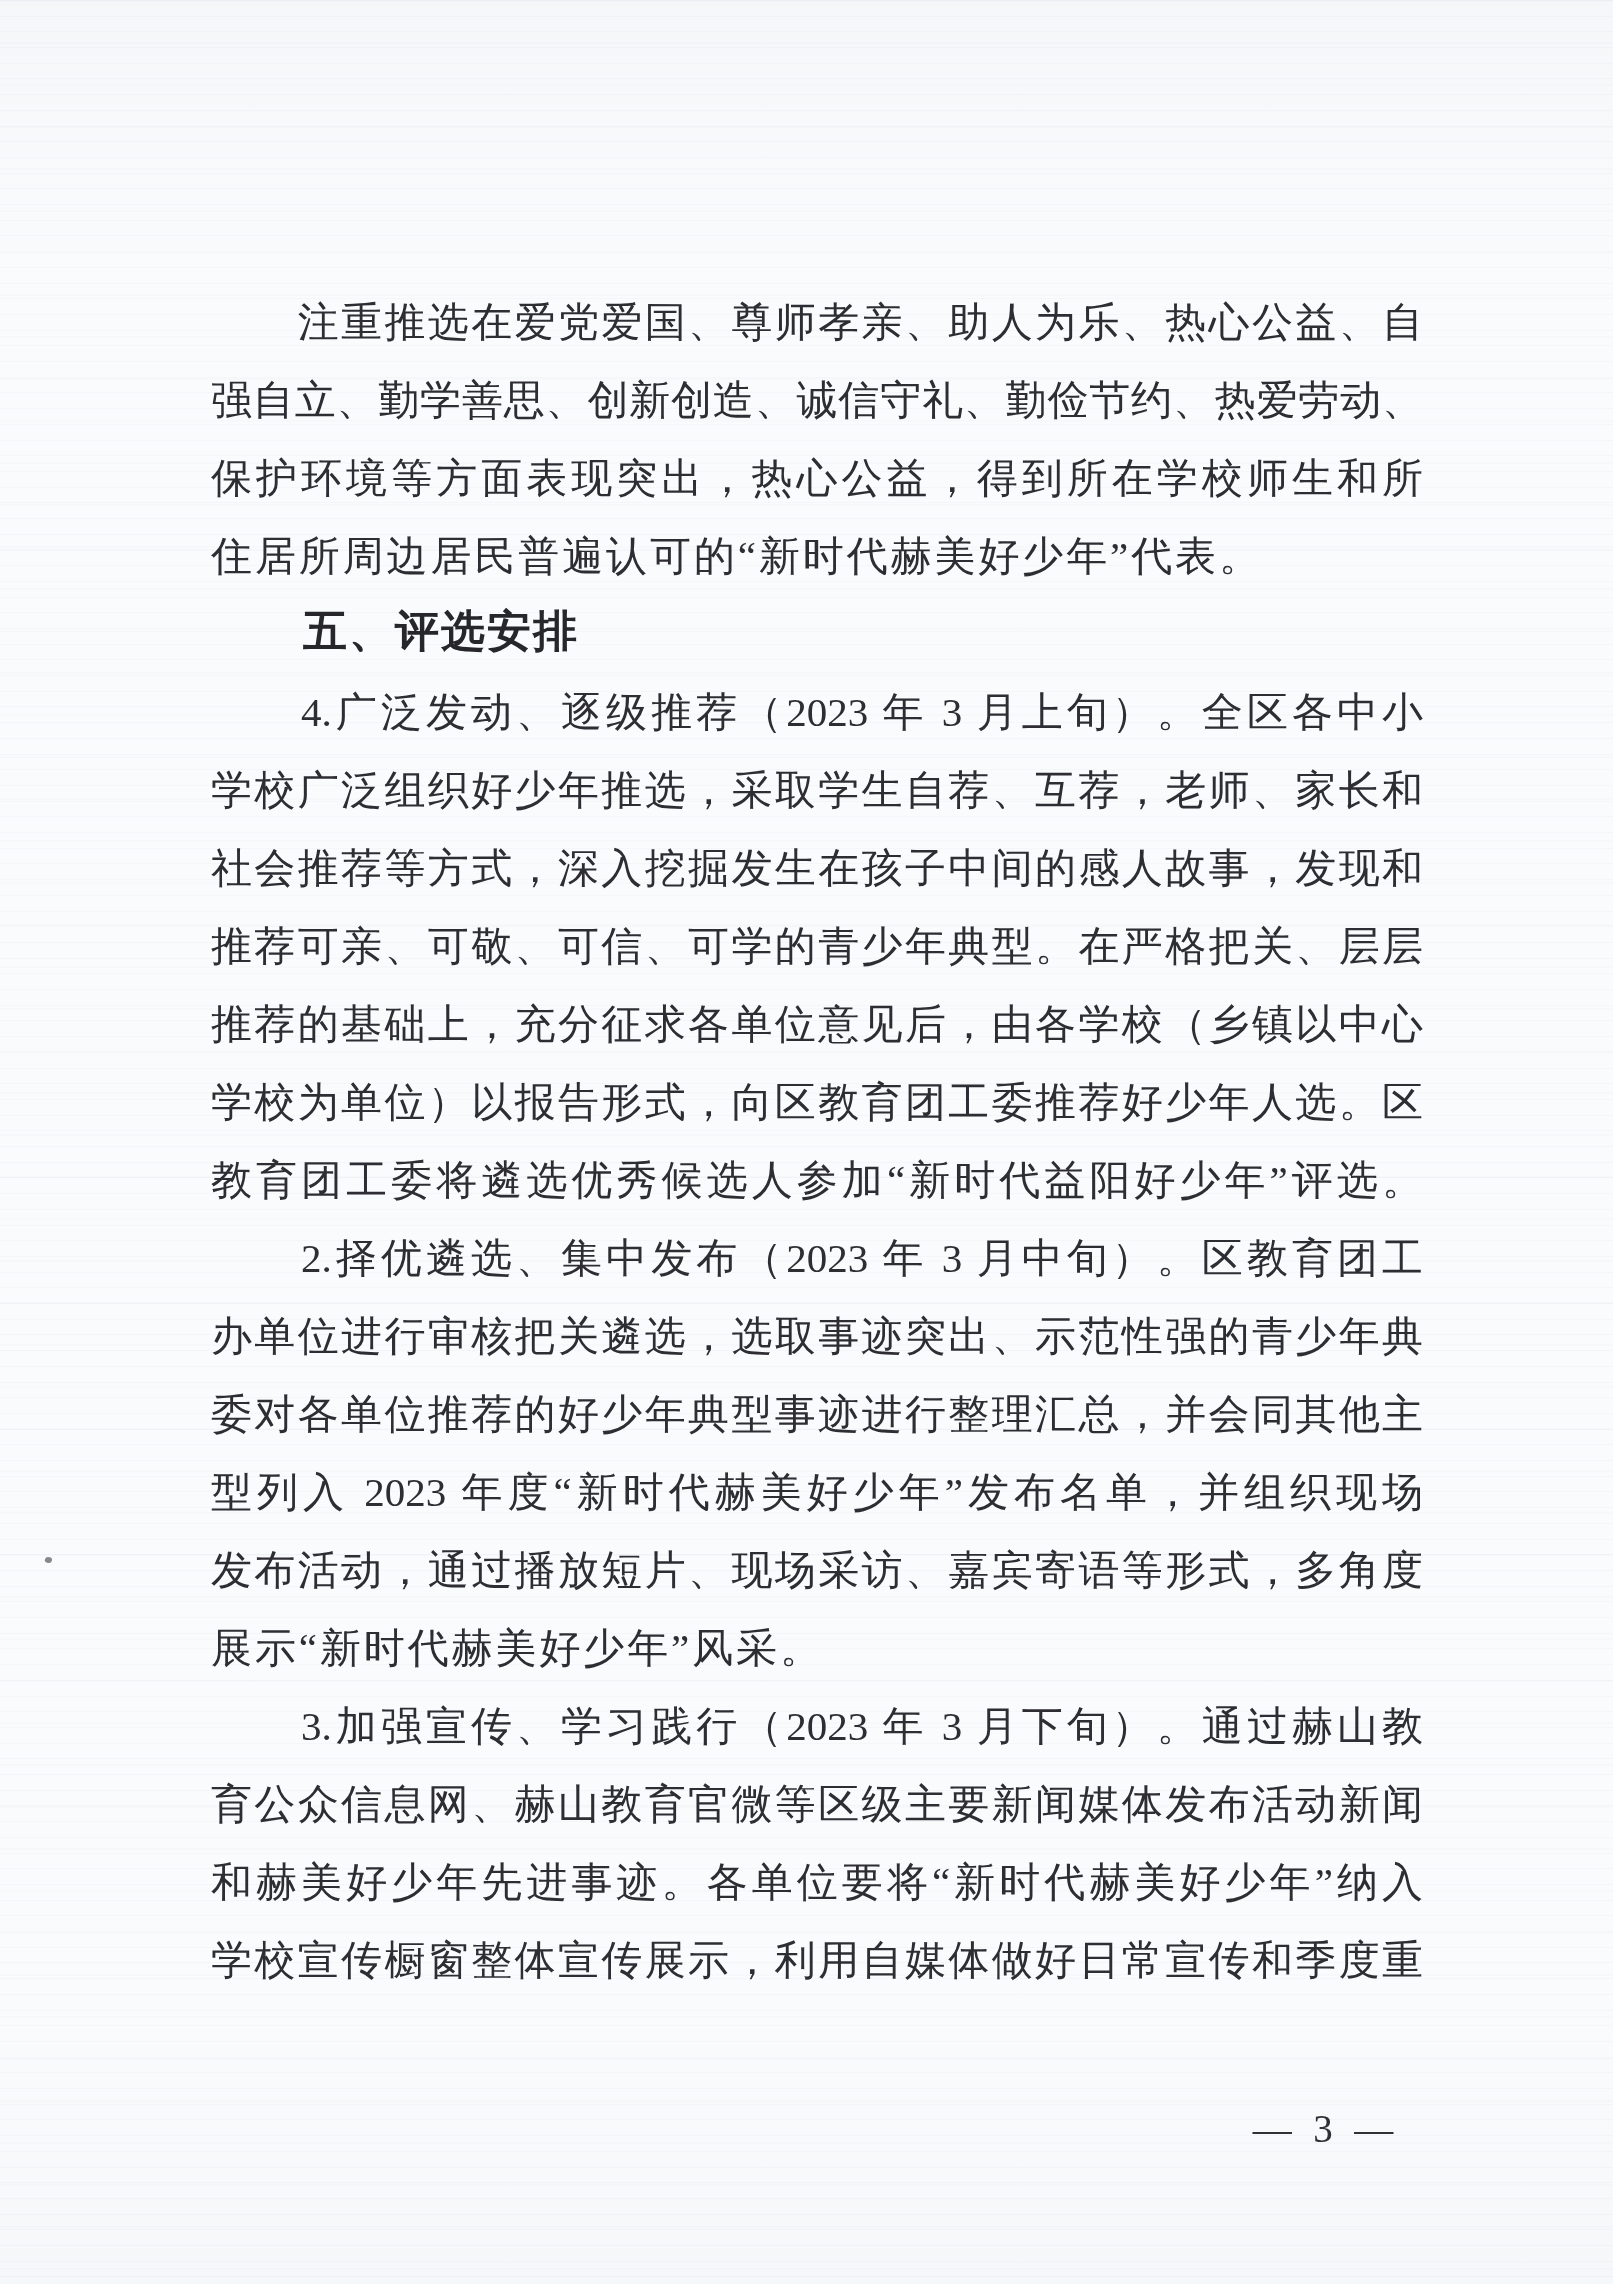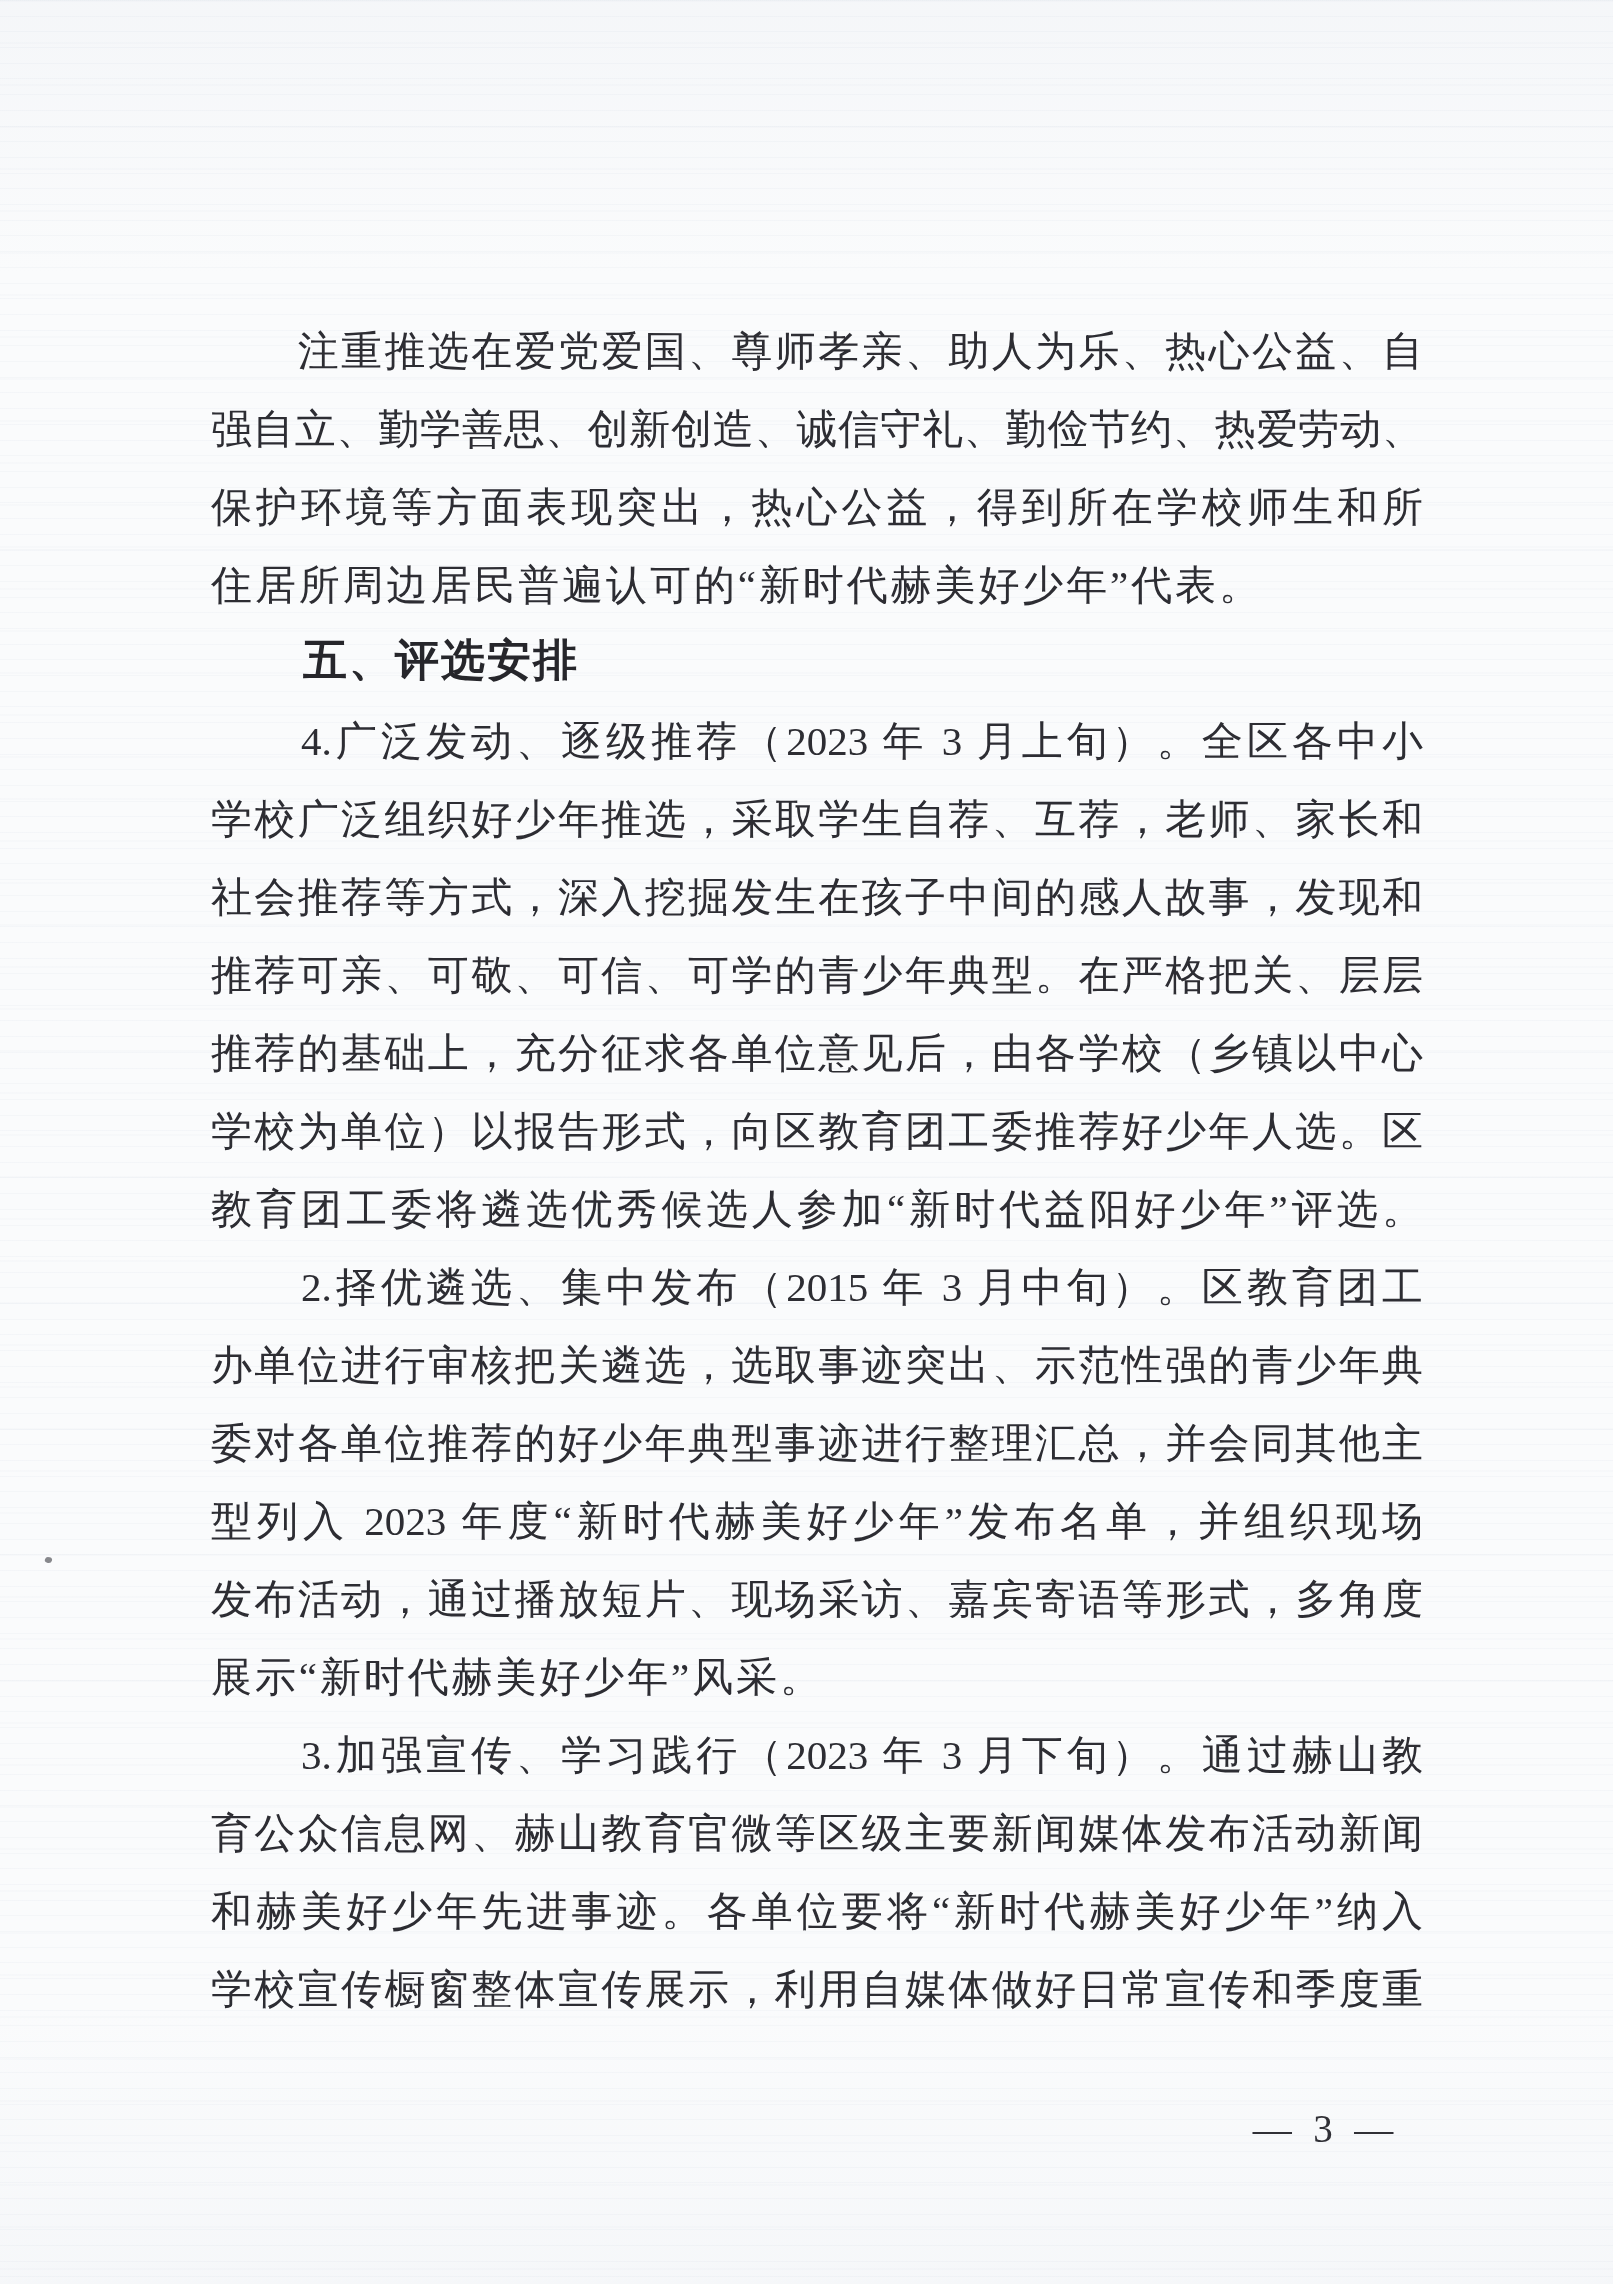--- a/index.html
+++ b/index.html
@@ -24,21 +24,21 @@
         rgba(190, 200, 215, 0.10) 0px, rgba(190, 200, 215, 0.10) 1px,
         transparent 1px, transparent 15.7px),
       repeating-linear-gradient(180deg,
         rgba(205, 212, 224, 0.08) 0px, rgba(205, 212, 224, 0.08) 2px,
         transparent 2px, transparent 42px),
       linear-gradient(180deg, rgba(235,238,243,0.35) 0%, rgba(255,255,255,0) 12%, rgba(255,255,255,0) 88%, rgba(235,238,243,0.30) 100%);
   }
   .text-block {
     position: absolute;
     left: 211px;
-    top: 312px;
+    top: 283px;
     width: 1212px;
   }
   .line {
     height: 78px;
     line-height: 78px;
     font-size: 41px;
     color: #2d2d33;
     overflow: hidden;
     text-align: justify;
     letter-spacing: 0;
@@ -109,21 +109,21 @@
     <div class="line justify">社会推荐等方式，深入挖掘发生在孩子中间的感人故事，发现和</div>
 
     <div class="line justify">推荐可亲、可敬、可信、可学的青少年典型。在严格把关、层层</div>
 
     <div class="line justify">推荐的基础上，充分征求各单位意见后，由各学校（乡镇以中心</div>
 
     <div class="line justify">学校为单位）以报告形式，向区教育团工委推荐好少年人选。区</div>
 
     <div class="line justify">教育团工委将遴选优秀候选人参加“新时代益阳好少年”评选。</div>
 
-    <div class="line justify">　　2.择优遴选、集中发布（2015 年 3 月中旬）。区教育团工</div>
+    <div class="line justify">　　2.择优遴选、集中发布（2023 年 3 月中旬）。区教育团工</div>
 
     <div class="line justify">办单位进行审核把关遴选，选取事迹突出、示范性强的青少年典</div>
 
     <div class="line justify">委对各单位推荐的好少年典型事迹进行整理汇总，并会同其他主</div>
 
     <div class="line justify">型列入 2023 年度“新时代赫美好少年”发布名单，并组织现场</div>
 
     <div class="line justify">发布活动，通过播放短片、现场采访、嘉宾寄语等形式，多角度</div>
 
     <div class="line plain">展示“新时代赫美好少年”风采。</div>

